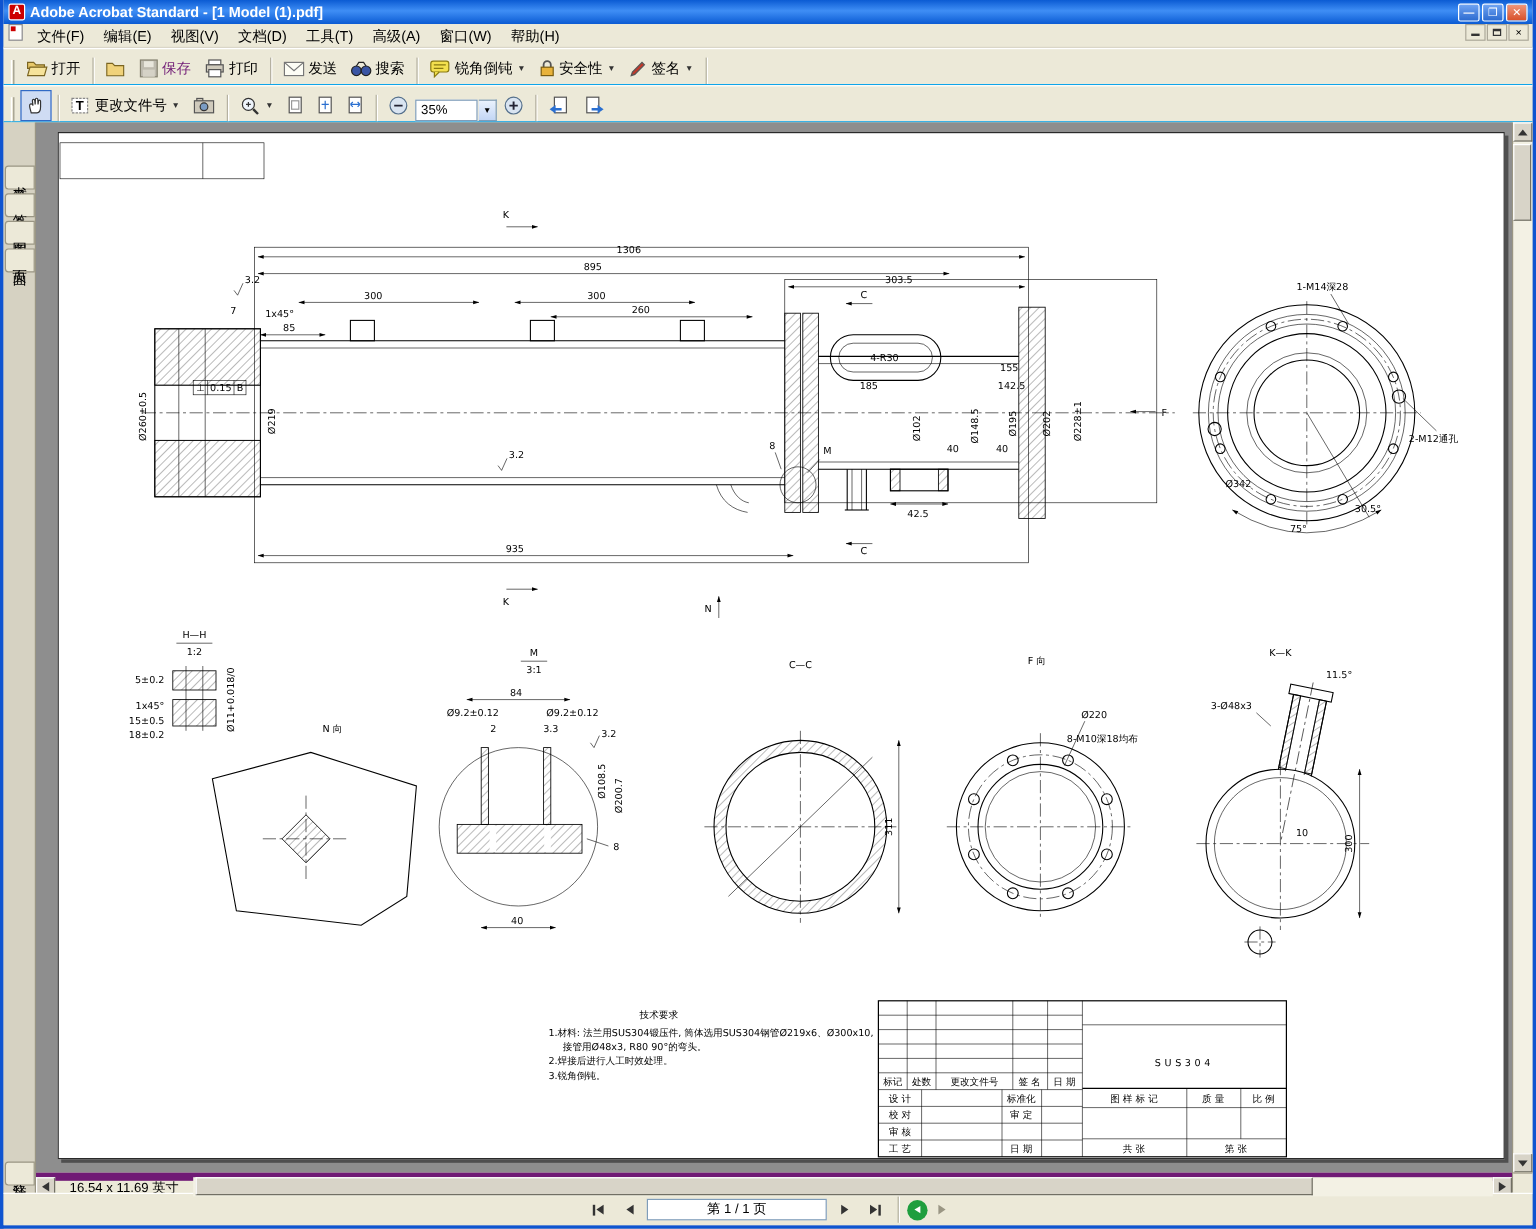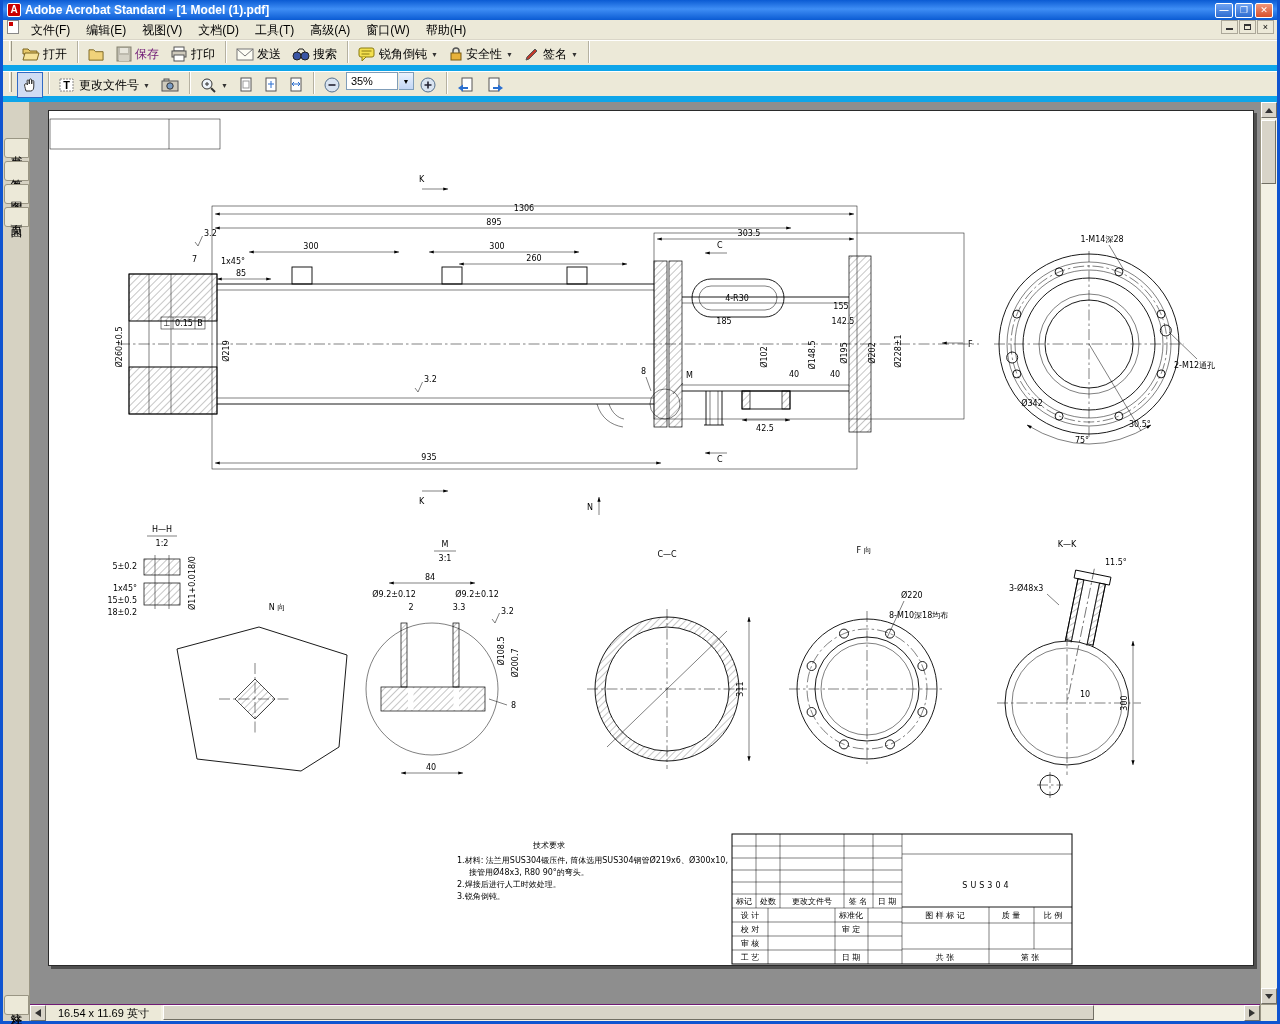--- a/index.html
+++ b/index.html
@@ -12,37 +12,37 @@
 .win-btn{width:18px;height:15px;border:1px solid #fff;border-radius:2px;background:linear-gradient(180deg,#6fa3f2,#2d6cd0);color:#fff;font-size:9px;line-height:12px;text-align:center;font-weight:bold}
 .win-btn.close{background:linear-gradient(180deg,#f0967a,#d8502a)}
 .menubar{height:20px;flex:0 0 auto;display:flex;align-items:flex-start;background:#ece9d8;padding:0 3px;border-bottom:1px solid #dad6c8}
 .doc-mini{width:12px;height:14px;background:#fff;border:1px solid #888;margin:0 4px 0 1px;position:relative}
 .doc-mini::after{content:"";position:absolute;left:1px;top:1px;width:4px;height:4px;background:#c00}
 .menu-item{padding:2px 8px;white-space:nowrap}
 .mdi-btns{margin-left:auto;display:flex;gap:1px}
 .mdi-btn{width:17px;height:14px;border:1px solid #aca899;background:#ece9d8;display:flex;align-items:center;justify-content:center;font-size:9px}
 .mdi-min{width:7px;height:6px;border-bottom:2px solid #333}
 .mdi-res{width:7px;height:6px;border:1px solid #333;border-top:2px solid #333}
-.toolbar{height:31px;flex:0 0 auto;display:flex;align-items:flex-start;background:#ece9d8;border-top:1px solid #fff;border-bottom:6px solid #0ea5e9;padding:0 2px;gap:1px}
+.toolbar{height:31px;flex:0 0 auto;display:flex;align-items:flex-end;background:#ece9d8;border-top:1px solid #fff;border-bottom:1px solid #0ea5e9;padding:0 2px;gap:1px}
 .grip{width:3px;height:20px;border-left:1px solid #fff;border-right:1px solid #9a9684;margin:0 4px}
 .sep{width:1px;height:22px;background:#b5b1a1;box-shadow:1px 0 0 #fff;margin:0 4px}
 .tbtn{display:flex;align-items:center;gap:3px;padding:2px 4px;height:26px;border:1px solid transparent;white-space:nowrap;color:#000}
 .tbtn.disabled{color:#701a75}
 .tbtn.active{border:1px solid #316ac5;background:#cfdcf3}
 .drop-arrow{font-size:7px;color:#333;margin-left:1px}
 .combo-box{width:52px;height:18px;background:#fff;border:1px solid #7f9db9;font-size:11px;padding:1px 4px;line-height:14px}
 .combo-drop{width:15px;height:18px;border:1px solid #7f9db9;border-left:none;background:linear-gradient(#eaf2fd,#c3d6f5);display:flex;align-items:center;justify-content:center;font-size:7px}
 .workspace{flex:1;display:flex;min-height:0}
 .tabstrip{width:27px;background:#d6d2c2;border-right:1px solid #9a9684;display:flex;flex-direction:column;align-items:center;padding:36px 0 6px 0;gap:3px}
 .vtab{writing-mode:vertical-rl;font-size:12px;background:#ece9d8;border:1px solid #9a9684;border-radius:3px 0 0 3px;padding:7px 3px;letter-spacing:2px}
 .vtab.bottom{margin-top:auto}
 .center{flex:1;display:flex;flex-direction:column;min-width:0}
 .docview{flex:1;background:#8e8e8e;position:relative;overflow:hidden}
 .page{position:absolute;left:18px;top:8px;width:1206px;height:856px;background:#fff;border:1px solid #2a2a2a;box-shadow:3px 3px 0 #4f4f4f}
-.hscroll{height:17px;display:flex;background:#ece9d8;border-top:1px solid #701a75;align-items:center}
+.hscroll{height:17px;display:flex;background:#ece9d8;border-top:7px solid #701a75;align-items:center}
 .sbtn{width:16px;height:16px;flex:0 0 auto;background:#d8d4c8;border:1px solid;border-color:#fff #716f64 #716f64 #fff;display:flex;align-items:center;justify-content:center}
 .pagesize{padding:0 12px;font-size:11px;white-space:nowrap}
 .htrack{flex:1;height:16px;background:#f3f1e4;position:relative}
 .hthumb{position:absolute;left:2px;top:0;height:15px;width:86%;background:#d8d4c8;border:1px solid;border-color:#fff #716f64 #716f64 #fff}
 .vscroll{width:17px;display:flex;flex-direction:column;background:#f3f1e4;border-left:1px solid #9a9684}
 .vtrack{flex:1;position:relative}
 .vthumb{position:absolute;top:2px;left:0;width:15px;height:64px;background:#d8d4c8;border:1px solid;border-color:#fff #716f64 #716f64 #fff}
 .corner{height:17px;background:#ece9d8;border-top:1px solid #9a9684}
 .navbar{height:27px;flex:0 0 auto;background:#ece9d8;border-top:1px solid #fff;display:flex;align-items:center;justify-content:center;gap:3px}
 .navbtn{width:23px;height:21px;display:flex;align-items:center;justify-content:center;gap:1px;border:1px solid transparent}
@@ -621,14 +621,38 @@
       <span class="vtrack">
           <span class="vthumb"></span>
         </span>
       <span class="sbtn">
           <span class="td"></span>
         </span>
       <span class="corner"></span>
     </div>
   </div>
 
+  <div class="navbar">
+    <span class="navbtn">
+        <span class="bar"></span>
+        <span class="tl"></span>
+      </span>
+    <span class="navbtn">
+        <span class="tl"></span>
+      </span>
+    <span class="pagecombo">第 1 / 1 页</span>
+    <span class="navbtn">
+        <span class="tr"></span>
+      </span>
+    <span class="navbtn">
+        <span class="tr"></span>
+        <span class="bar"></span>
+      </span>
+    <span class="sep"></span>
+    <span class="viewprev">
+        <span class="tl"></span>
+      </span>
+    <span class="viewnext">
+        <span class="tr"></span>
+      </span>
+  </div>
 
 </div>
 
 </body></html>

